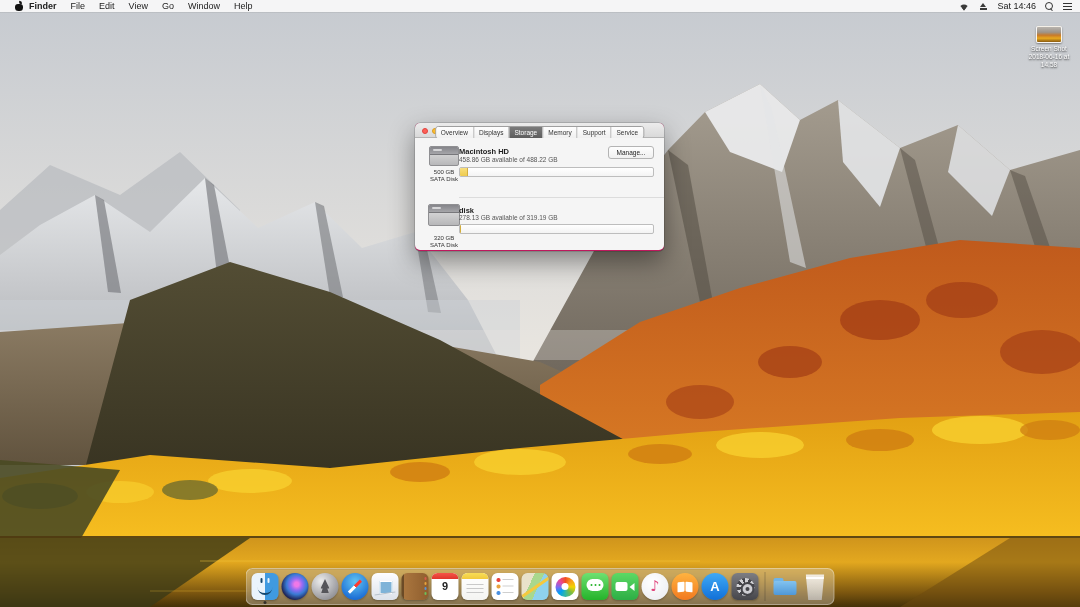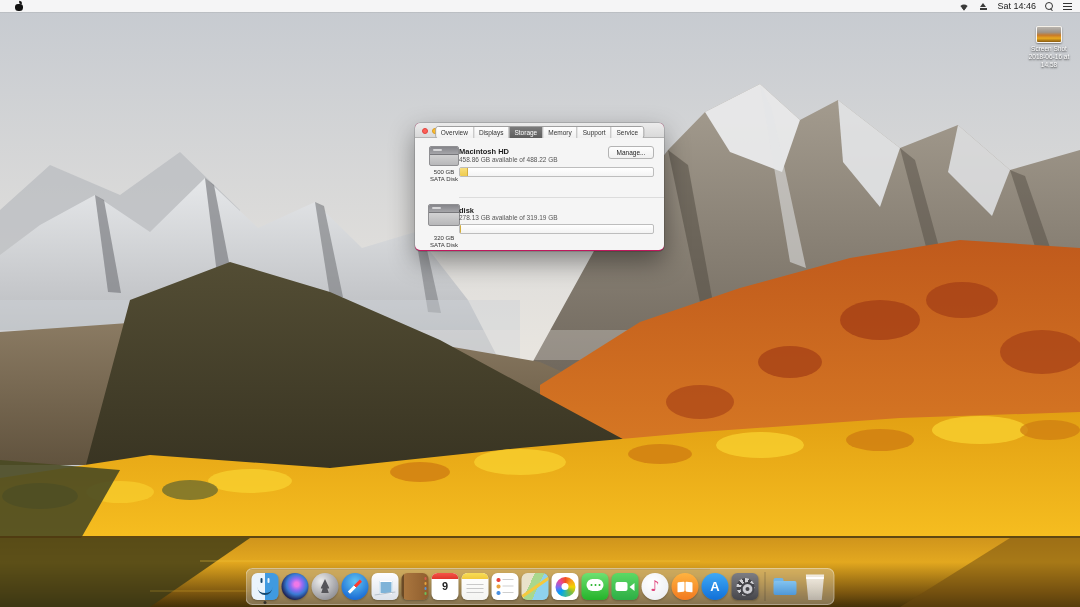--- a/index.html
+++ b/index.html
@@ -224,20 +224,29 @@
     <rect x="300" y="575" width="420" height="2" fill="#f5c63a" opacity="0.2"></rect>
     <rect x="150" y="590" width="600" height="2" fill="#f5c63a" opacity="0.15"></rect>
     <rect x="250" y="568" width="460" height="2" fill="#2e2206" opacity="0.3"></rect>
     <rect x="350" y="583" width="380" height="2" fill="#2e2206" opacity="0.3"></rect>
   </svg>
 
   <div id="menubar">
     <span class="apple-wrap menu-item">
         <span class="apple"></span>
       </span>
+    <span class="menus">
+        <span class="menu-item bold">Finder</span>
+        <span class="menu-item">File</span>
+        <span class="menu-item">Edit</span>
+        <span class="menu-item">View</span>
+        <span class="menu-item">Go</span>
+        <span class="menu-item">Window</span>
+        <span class="menu-item">Help</span>
+      </span>
     <span id="status">
       <svg class="wifi" viewBox="0 0 16 12">
           <path d="M8 11.2 L3.2 5.4 A7.6 7.6 0 0 1 12.8 5.4 Z" fill="#3a3a3a"></path>
           <path d="M8 11.2 L5.2 7.8 A4.4 4.4 0 0 1 10.8 7.8 Z" fill="#3a3a3a"></path>
         </svg>
       <span class="eject"></span>
       <span class="clock">Sat 14:46</span>
       <span class="spotlight"></span>
       <span class="nc-icon"></span>
     </span>

